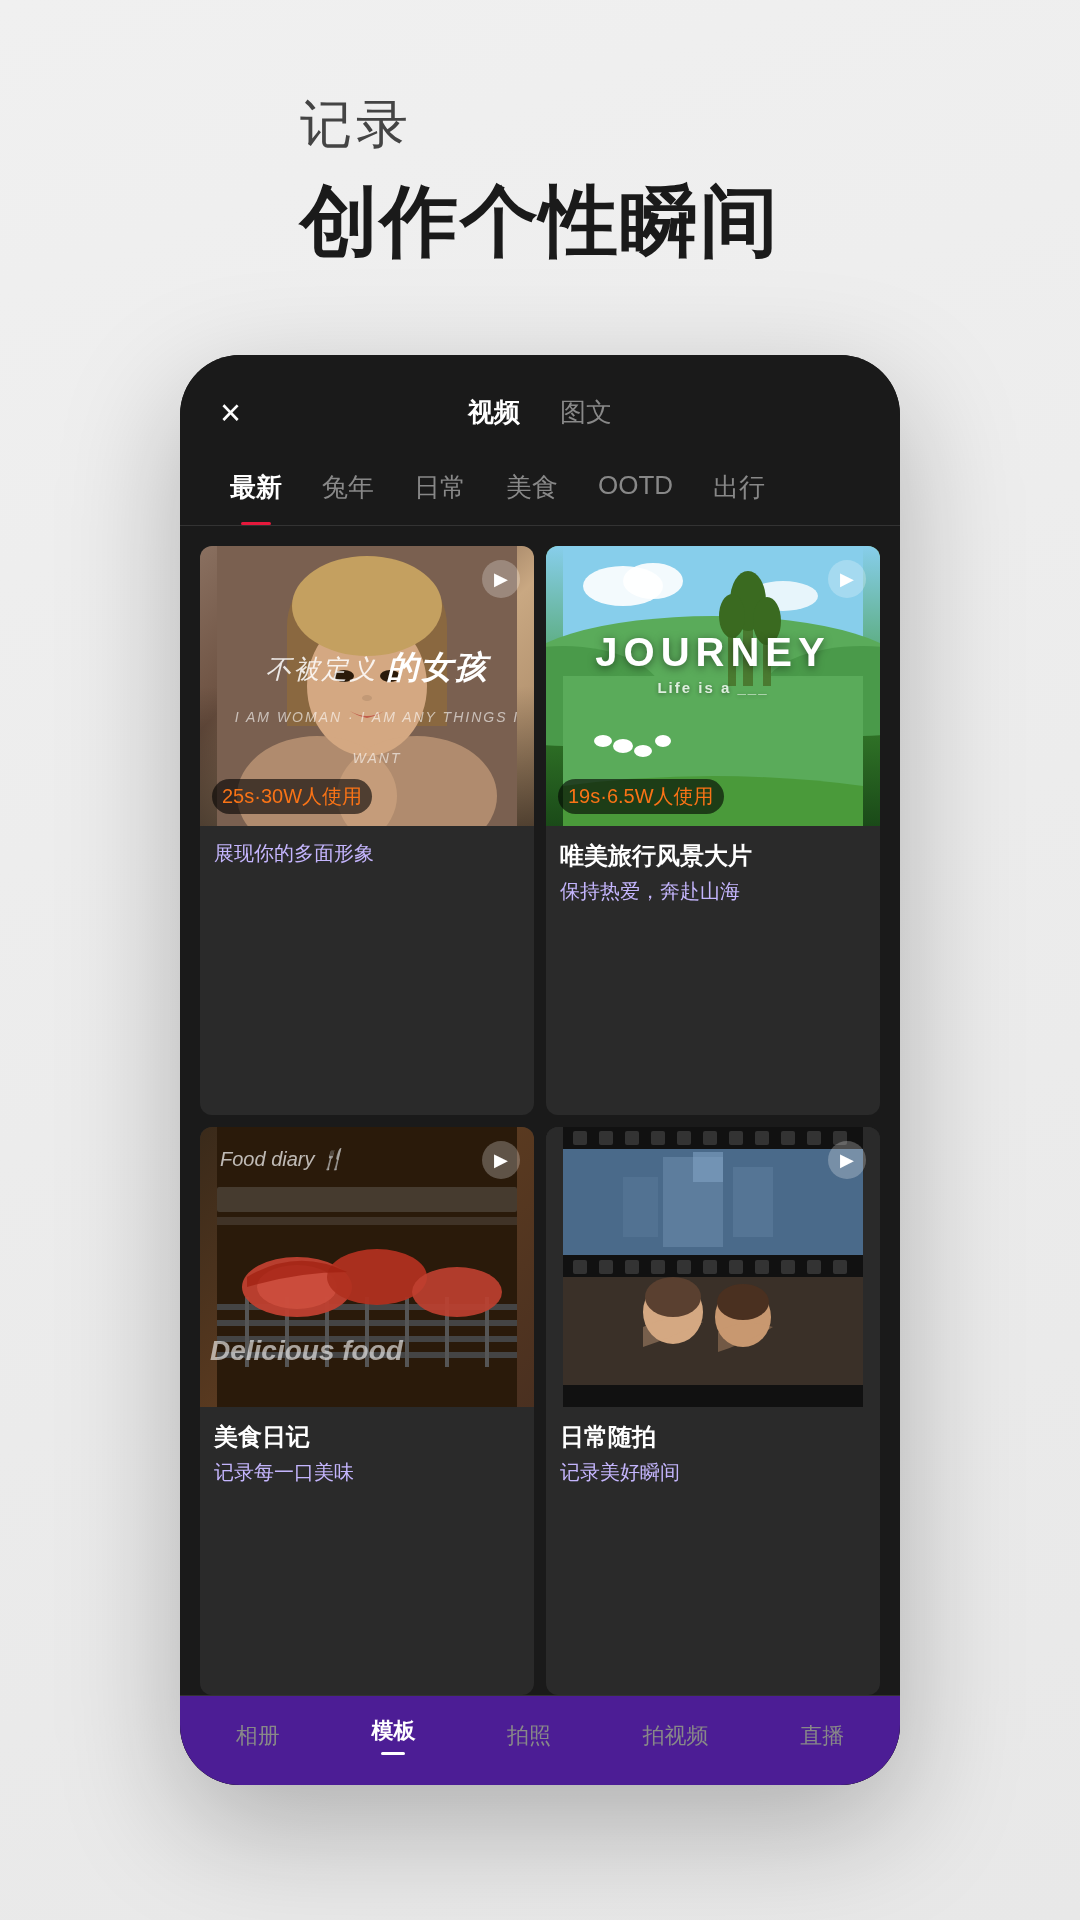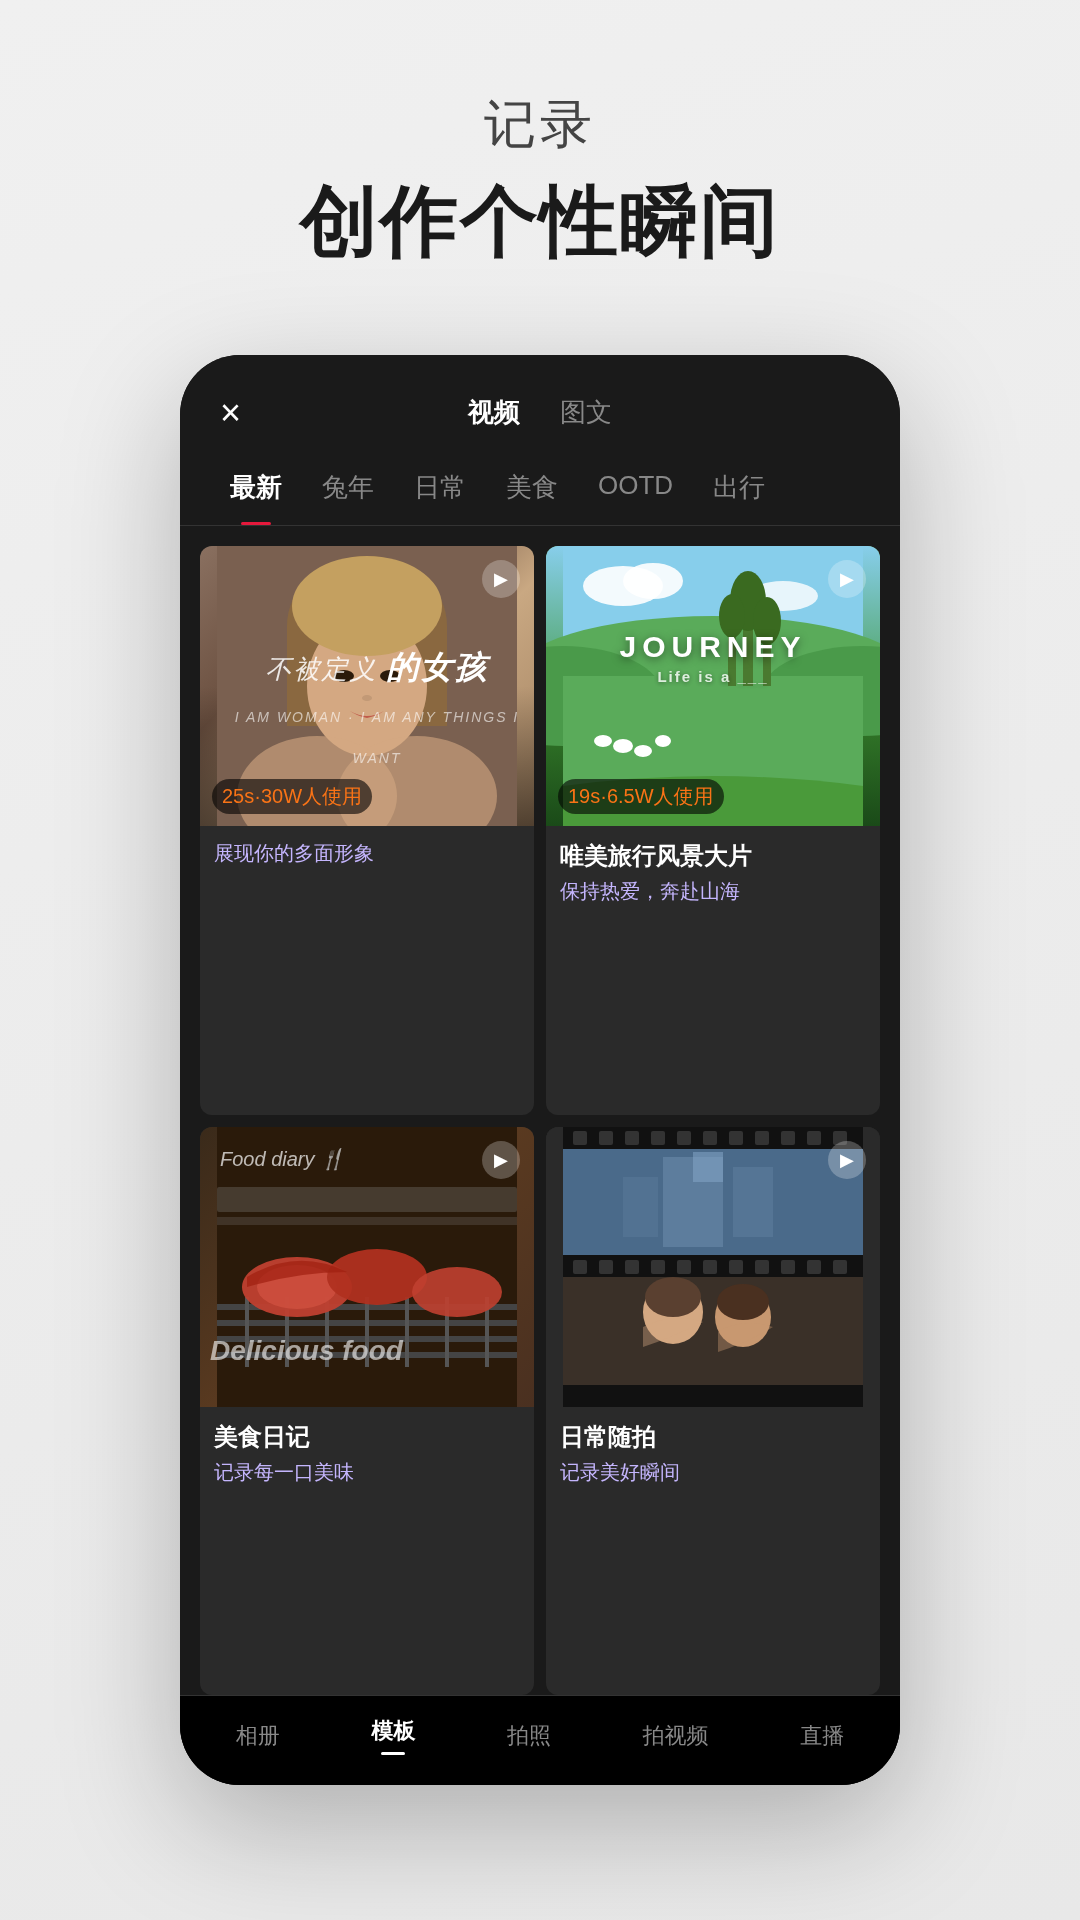--- a/index.html
+++ b/index.html
@@ -9,21 +9,20 @@
       background: linear-gradient(160deg, #f0f0f0 0%, #e8e8e8 100%);
       display: flex;
       flex-direction: column;
       align-items: center;
       font-family: "PingFang SC", "Hiragino Sans GB", "Microsoft YaHei", sans-serif;
       overflow: hidden;
     }
 
     .top-text {
       margin-top: 90px;
-      text-align: center;
     }
     .top-text .subtitle {
       font-size: 52px;
       color: #444;
       font-weight: 400;
       letter-spacing: 4px;
     }
     .top-text .title {
       font-size: 78px;
       font-weight: 700;
@@ -288,21 +287,21 @@
       position: relative;
       overflow: hidden;
     }
 
     
     .bottom-nav {
       display: flex;
       justify-content: space-around;
       align-items: center;
       padding: 20px 10px 30px;
-      background: #000000;
+      background: #4c1d95;
       border-top: 1px solid #333;
     }
     .nav-item {
       display: flex;
       flex-direction: column;
       align-items: center;
       gap: 6px;
       cursor: pointer;
     }
     .nav-label {
@@ -423,21 +422,21 @@
               <ellipse cx="169" cy="70" rx="13" ry="22" fill="#3a6a20"></ellipse>
 
               <ellipse cx="60" cy="200" rx="10" ry="7" fill="white"></ellipse>
               <ellipse cx="80" cy="205" rx="9" ry="6" fill="white"></ellipse>
               <ellipse cx="100" cy="195" rx="8" ry="6" fill="white"></ellipse>
               <ellipse cx="40" cy="195" rx="9" ry="6" fill="white"></ellipse>
 
               <path d="M0 240 Q150 220 300 240 L300 280 L0 280Z" fill="#4a9a3a"></path>
             </svg>
             <div class="journey-text">
-              <div style="font-size:30px; letter-spacing:6px; font-weight:700; text-shadow:0 2px 8px rgba(0,0,0,0.5)">JOURNEY</div>
+              <div style="font-size:40px; letter-spacing:6px; font-weight:700; text-shadow:0 2px 8px rgba(0,0,0,0.5)">JOURNEY</div>
               <div class="journey-sub" style="font-size:15px; opacity:0.8; text-shadow:0 1px 4px rgba(0,0,0,0.5)">Life is a ___</div>
             </div>
           </div>
           <div class="play-icon">▶</div>
           <div class="duration-badge">19s·6.5W人使用</div>
         </div>
         <div class="card-info">
           <div class="card-title">唯美旅行风景大片</div>
           <div class="card-desc">保持热爱，奔赴山海</div>
         </div>

